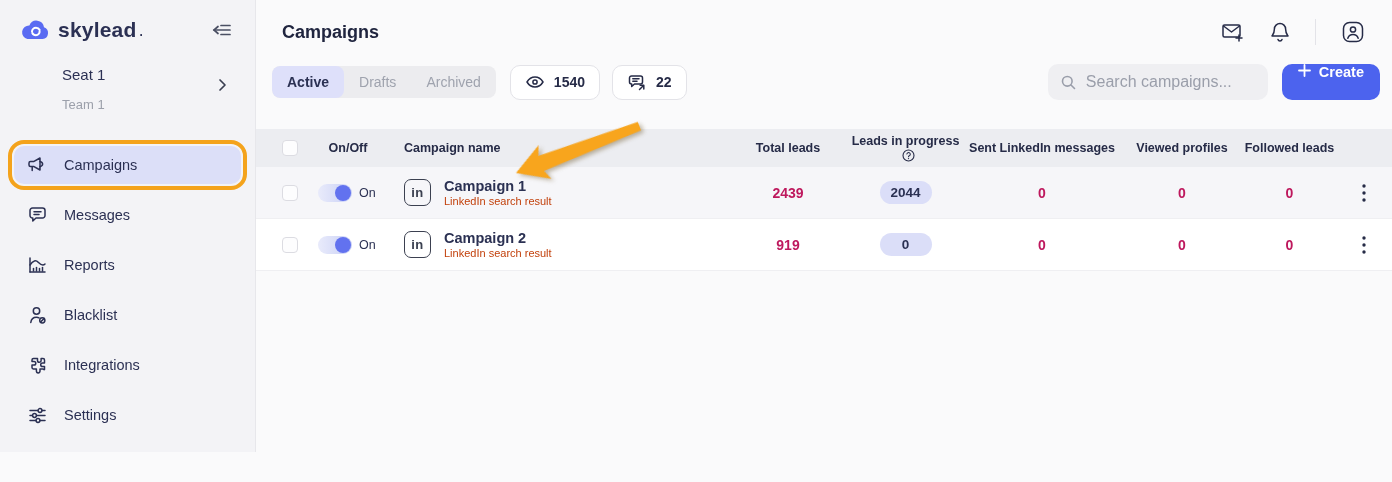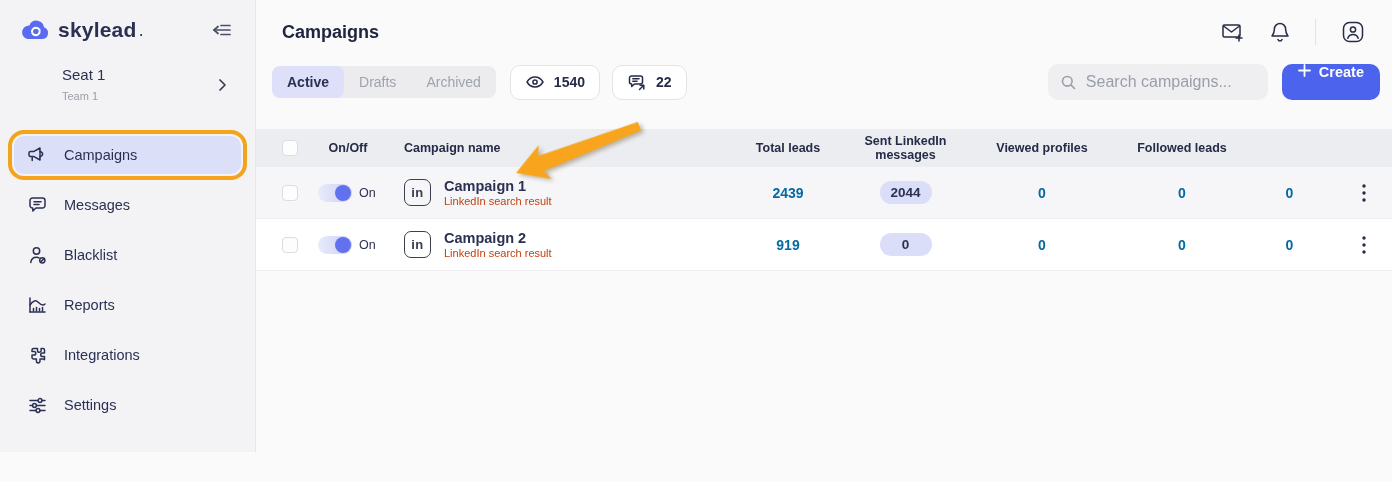--- a/index.html
+++ b/index.html
@@ -26,21 +26,21 @@
   }
   .logo { display:flex; align-items:center; gap:7px; }
   .logo-text { font-size:21px; font-weight:700; color:#2b3053; letter-spacing:.2px; }
   .logo-dot { font-size:12px; color:#2b3053; font-weight:700; align-self:flex-end; margin:0 0 3px -4px; }
   .collapse-btn { cursor:pointer; padding:2px; }
 
   .seat-row {
     margin-top:24px; padding-left:62px; position:relative; cursor:pointer;
   }
   .seat-title { font-size:15px; font-weight:500; color:#2b3053; }
-  .seat-sub { font-size:11px; color:#9ca0ab; margin-top:7px; }
+  .seat-sub { font-size:13px; color:#9ca0ab; margin-top:14px; }
   .seat-chevron { position:absolute; right:28px; top:12px; }
 
   .nav { margin-top:28px; }
   .nav-item {
     height:50px; display:flex; align-items:center; gap:16px;
     padding-left:26px; font-size:14.5px; font-weight:500; color:#2b3053;
     cursor:pointer;
   }
   .nav-item-active {
     height:38px; margin:6px 14px; padding-left:12px; gap:16px;
@@ -132,21 +132,21 @@
   .toggle-label { font-size:12.5px; color:#2b3153; font-weight:500; }
   .cell-name { display:flex; align-items:center; gap:13px; padding-left:12px; }
   .li-icon {
     width:27px; height:27px; border:1.6px solid #3b4050; border-radius:7px;
     display:flex; align-items:center; justify-content:center;
     font-size:13px; font-weight:700; color:#3b4050; letter-spacing:.5px;
     padding-bottom:1px;
   }
   .camp-name { font-size:14.5px; font-weight:600; color:#2b3153; }
   .camp-sub { font-size:11px; color:#c2410c; margin-top:1px; }
-  .num-cell { text-align:center; font-size:14px; font-weight:600; color:#0369a1; }
+  .num-cell { text-align:center; font-size:14px; font-weight:600; color:#be185d; }
   .badge-cell { display:flex; justify-content:center; }
   .badge {
     background:#dbdef8; color:#2b3153; border-radius:12px;
     font-size:13.5px; font-weight:600; padding:4px 0; min-width:52px;
     text-align:center;
   }
   .kebab-cell { display:flex; justify-content:center; cursor:pointer; }
   .q-icon { display:inline-block; vertical-align:-3px; margin-left:5px; }
 
   .arrow-overlay {
@@ -208,43 +208,43 @@
           <path d="M3 5.5A2.5 2.5 0 0 1 5.5 3h10A2.5 2.5 0 0 1 18 5.5v5a2.5 2.5 0 0 1-2.5 2.5H9l-3.2 3v-3H5.5A2.5 2.5 0 0 1 3 10.5v-5z"></path>
           <line x1="7" y1="6.8" x2="14" y2="6.8"></line>
           <line x1="7" y1="9.6" x2="12" y2="9.6"></line>
         </svg>
       </span>
       <span>Messages</span>
     </div>
 
     <div class="nav-item">
       <span class="nav-icon">
-        <svg width="21" height="21" viewBox="0 0 21 21" fill="none" stroke="#2b3053" stroke-width="1.5" stroke-linecap="round">
-          <circle cx="9.5" cy="6" r="3.2"></circle>
-          <path d="M3.8 17.5c.4-3.2 2.7-5.2 5.7-5.2.9 0 1.8.2 2.5.6"></path>
-          <circle cx="15.3" cy="15.3" r="2.6"></circle>
-          <line x1="13.6" y1="17" x2="17" y2="13.6"></line>
-        </svg>
-      </span>
-      <span>Blacklist</span>
-    </div>
-
-    <div class="nav-item">
-      <span class="nav-icon">
         <svg width="21" height="20" viewBox="0 0 21 20" fill="none" stroke="#2b3053" stroke-width="1.5" stroke-linecap="round" stroke-linejoin="round">
           <path d="M3 3v14"></path>
           <path d="M3 17h15"></path>
           <path d="M3 10c3-5 6-5 8.5-2.5S16 11 18 9"></path>
           <line x1="6.5" y1="13.5" x2="6.5" y2="16"></line>
           <line x1="9.5" y1="12.5" x2="9.5" y2="16"></line>
           <line x1="12.5" y1="13.5" x2="12.5" y2="16"></line>
           <line x1="15.5" y1="12.5" x2="15.5" y2="16"></line>
         </svg>
       </span>
       <span>Reports</span>
+    </div>
+
+    <div class="nav-item">
+      <span class="nav-icon">
+        <svg width="21" height="21" viewBox="0 0 21 21" fill="none" stroke="#2b3053" stroke-width="1.5" stroke-linecap="round">
+          <circle cx="9.5" cy="6" r="3.2"></circle>
+          <path d="M3.8 17.5c.4-3.2 2.7-5.2 5.7-5.2.9 0 1.8.2 2.5.6"></path>
+          <circle cx="15.3" cy="15.3" r="2.6"></circle>
+          <line x1="13.6" y1="17" x2="17" y2="13.6"></line>
+        </svg>
+      </span>
+      <span>Blacklist</span>
     </div>
 
     <div class="nav-item">
       <span class="nav-icon">
         <svg width="21" height="21" viewBox="0 0 21 21" fill="none" stroke="#2b3053" stroke-width="1.5" stroke-linejoin="round">
           <path d="M8 3.5h2.5v2a1.8 1.8 0 1 0 3.6 0v-2H16a1.5 1.5 0 0 1 1.5 1.5v3h-2a1.8 1.8 0 1 0 0 3.6h2v3A1.5 1.5 0 0 1 16 14.1h-3v2a1.8 1.8 0 1 1-3.6 0v-2h-3A1.5 1.5 0 0 1 5 12.6v-2.5h2a1.8 1.8 0 1 0 0-3.6H5V5A1.5 1.5 0 0 1 6.5 3.5H8z"></path>
         </svg>
       </span>
       <span>Integrations</span>
     </div>
@@ -349,20 +349,27 @@
   </div>
 
   <div class="table">
     <div class="trow thead">
       <div class="cell-check">
         <div class="checkbox"></div>
       </div>
       <div class="th-center">On/Off</div>
       <div class="th-name">Campaign name</div>
       <div class="th-center">Total leads</div>
+      <div class="th-center">
+        <span>Leads in progress</span><span class="q-icon"><svg width="13" height="13" viewBox="0 0 13 13" fill="none" stroke="#262b47" stroke-width="1.1">
+              <circle cx="6.5" cy="6.5" r="5.5"></circle>
+              <path d="M4.9 5a1.7 1.7 0 1 1 2.4 1.8c-.5.2-.8.5-.8 1" stroke-linecap="round"></path>
+              <circle cx="6.5" cy="9.6" r=".7" fill="#262b47" stroke="none"></circle>
+            </svg></span>
+      </div>
       <div class="th-center">Sent LinkedIn messages</div>
       <div class="th-center">Viewed profiles</div>
       <div class="th-center">Followed leads</div>
       <div></div>
     </div>
 
     <div class="trow tbody-row shaded">
       <div class="cell-check">
         <div class="checkbox"></div>
       </div>

